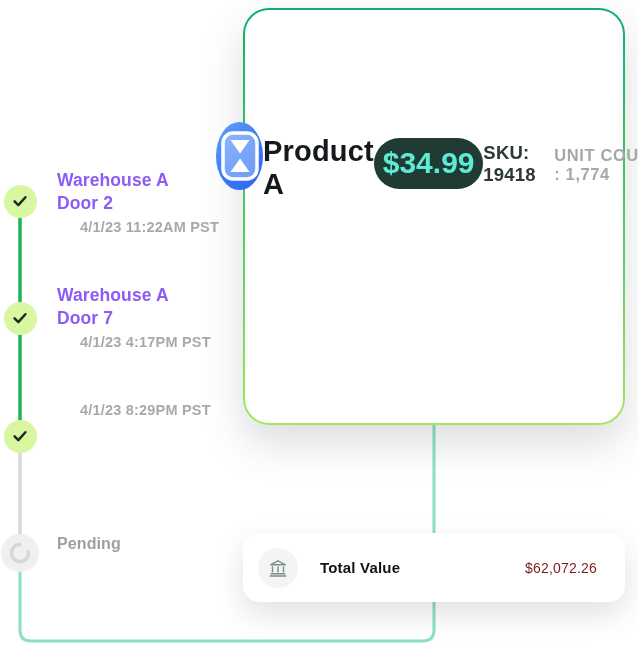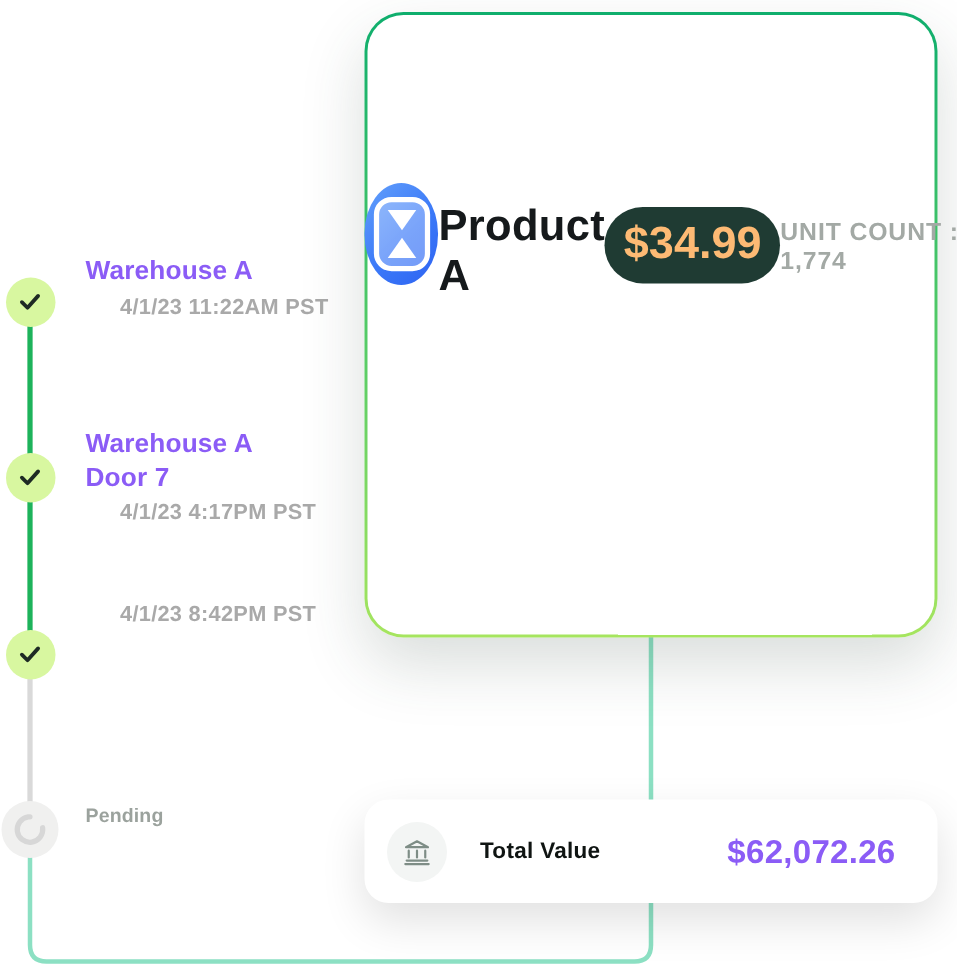--- a/index.html
+++ b/index.html
@@ -62,21 +62,21 @@
   }
   .tl-time {
     margin-top: 5px;
     font-size: 14.5px;
     font-weight: bold;
     color: #a9a9a9;
     letter-spacing: 0.2px;
     margin-left: 23px;
   }
   .tl-item.pending .tl-title span {
-    font-size: 13px;
+    font-size: 16px;
     line-height: 26px;
     color: #9ba29d;
   }
 
   
   .product-card {
     position: absolute;
     left: 243px;
     top: 8px;
     width: 382px;
@@ -124,21 +124,21 @@
     margin-top: 15px;
     width: 160px;
     height: 51px;
     border-radius: 28px;
     background: #1f3b33;
     display: flex;
     align-items: center;
     justify-content: center;
     font-size: 30px;
     font-weight: bold;
-    color: #fdba74;
+    color: #5eead4;
   }
   .sku-line {
     margin-top: 17px;
     font-size: 18.5px;
     font-weight: bold;
     color: #2e3833;
     letter-spacing: 0.2px;
   }
   .unit-line {
     margin-top: 18px;
@@ -175,23 +175,23 @@
   }
   .total-label {
     margin-left: 22px;
     font-size: 15px;
     font-weight: bold;
     color: #0f1412;
     letter-spacing: 0.2px;
   }
   .total-amount {
     margin-left: auto;
-    font-size: 22px;
-    font-weight: bold;
-    color: #8b5cf6;
+    font-size: 14px;
+    font-weight: normal;
+    color: #7f1d1d;
     letter-spacing: 0.2px;
   }
 </style>
 </head>
 <body>
 
 <div class="canvas">
 
   <svg class="connectors" width="638" height="650" viewBox="0 0 638 650">
 
@@ -219,34 +219,35 @@
   </div>
   <div class="pending-circle" style="left:1px; top:534px">
     <svg width="26" height="26" viewBox="0 0 26 26">
       <circle cx="13" cy="13" r="8.5" stroke="#d7d7d7" stroke-width="3.5" fill="none" stroke-linecap="round" stroke-dasharray="41 12.4" transform="rotate(-8 13 13)"></circle>
     </svg>
   </div>
 
   <div class="tl-item" style="top:169px">
     <div class="tl-title">
       <span>Warehouse A</span>
+      <span>Door 2</span>
     </div>
     <div class="tl-time">4/1/23 11:22AM PST</div>
   </div>
 
   <div class="tl-item" style="top:284px">
     <div class="tl-title">
       <span>Warehouse A</span>
       <span>Door 7</span>
     </div>
     <div class="tl-time">4/1/23 4:17PM PST</div>
   </div>
 
   <div class="tl-item" style="top:397px">
-    <div class="tl-time">4/1/23 8:42PM PST</div>
+    <div class="tl-time">4/1/23 8:29PM PST</div>
   </div>
 
   <div class="tl-item pending" style="top:531px">
     <div class="tl-title">
       <span>Pending</span>
     </div>
   </div>
 
   <div class="product-card">
     <div class="product-card-inner">
@@ -259,20 +260,21 @@
             <path d="M10.5 42 L29.5 42 L20 28.5 Z" fill="#ffffff"></path>
           </svg>
         </div>
 
         <div class="product-title">Product A</div>
 
         <div class="price-pill">
           <span>$34.99</span>
         </div>
 
+        <div class="sku-line">SKU: 19418</div>
 
         <div class="unit-line">UNIT COUNT : 1,774</div>
 
       </div>
     </div>
   </div>
 
   <div class="total-card">
     <div class="bank-badge">
       <svg width="22" height="22" viewBox="0 0 24 24">

